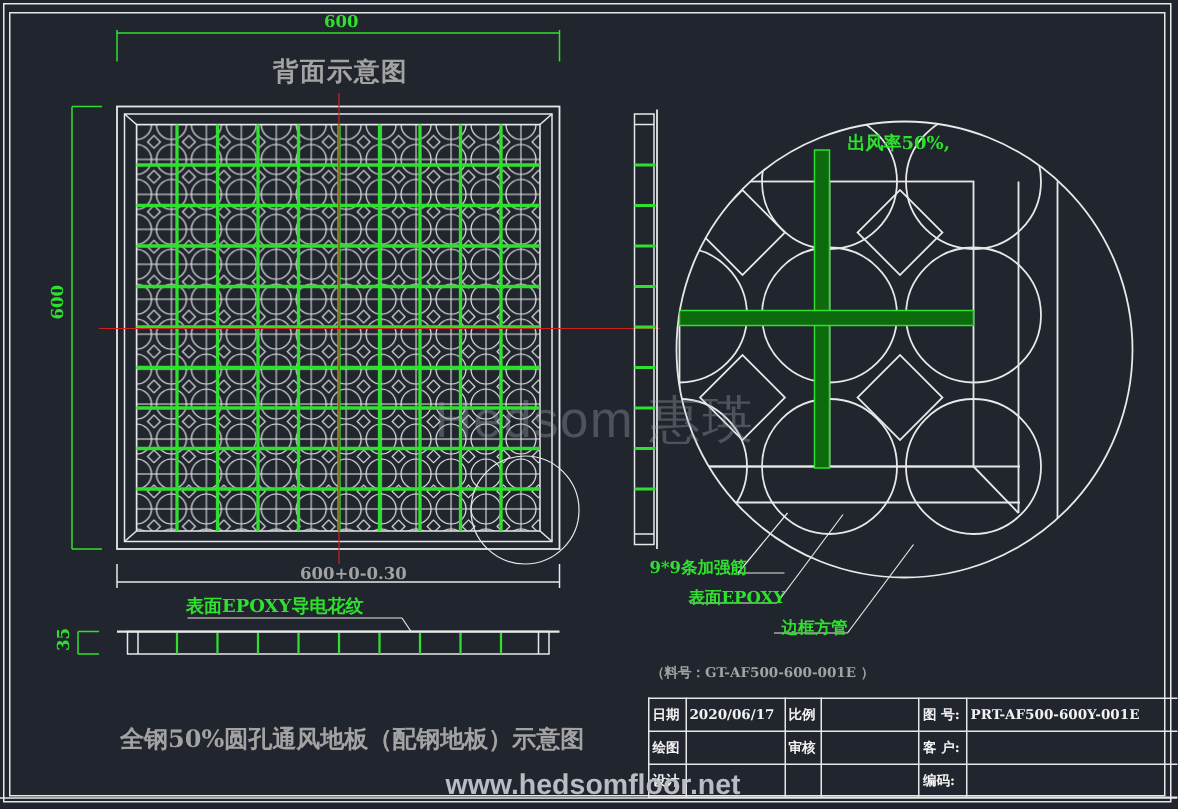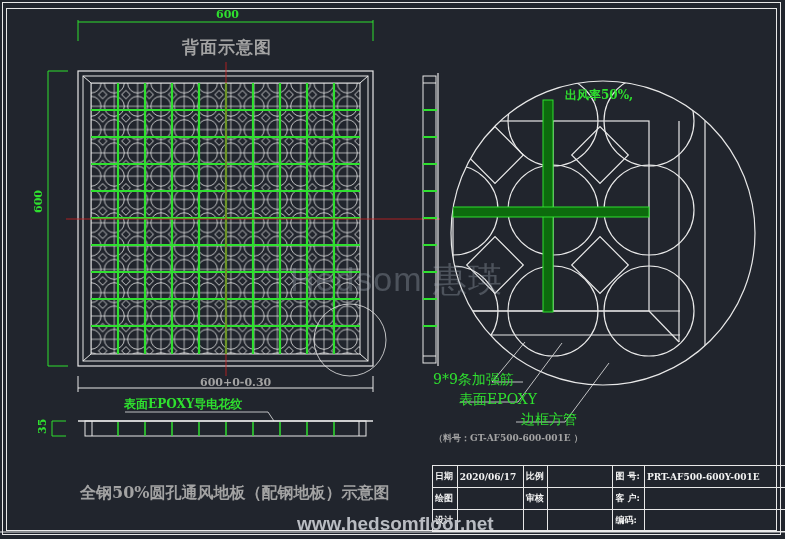--- a/index.html
+++ b/index.html
@@ -7,24 +7,24 @@
   .abs{position:absolute;}
   .frame-outer{left:2px;top:2px;width:779px;height:533px;border:1px solid #e8e8e8;box-sizing:border-box;}
   .frame-inner{left:6px;top:8px;width:771px;height:523px;border:1px solid #e8e8e8;box-sizing:border-box;}
   .w{color:#a3a3a3;}
   .g{color:#2fe02f;}
   .title-main{left:182px;top:36px;font-size:17px;font-weight:bold;letter-spacing:1px;}
   .dimtxt{font-size:11px;font-weight:bold;}
   .wm{left:290px;top:257px;font-family:"Liberation Sans",sans-serif;font-size:34px;color:rgba(160,170,180,0.35);font-weight:normal;letter-spacing:1px;}
   .site{left:297px;top:513px;font-family:"Liberation Sans",sans-serif;font-size:19px;font-weight:bold;color:#b9bcc2;}
   .caption{left:80px;top:483px;font-size:16px;font-weight:bold;}
-  .annot{font-size:14px;font-weight:normal;text-align:right;}
+  .annot{font-size:11px;font-weight:bold;text-align:right;}
   .tb{left:432px;top:465px;width:368px;height:67px;border-collapse:collapse;font-size:9px;}
   .tb td{border:1px solid #e8e8e8;color:#f2f2f2;padding:0 2px;height:16px;white-space:nowrap;font-weight:bold;}
-  .matno{left:434px;top:432px;font-size:9px;font-weight:bold;}
+  .matno{left:434px;top:442px;font-size:9px;font-weight:bold;}
 </style>
 </head>
 <body>
 
 <div class="abs frame-outer"></div>
 <div class="abs frame-inner"></div>
 
 <svg class="abs" style="left:0;top:0" width="785" height="539">
   <defs>
     <pattern id="cell" x="91" y="83" width="23.3" height="23.3" patternUnits="userSpaceOnUse">

